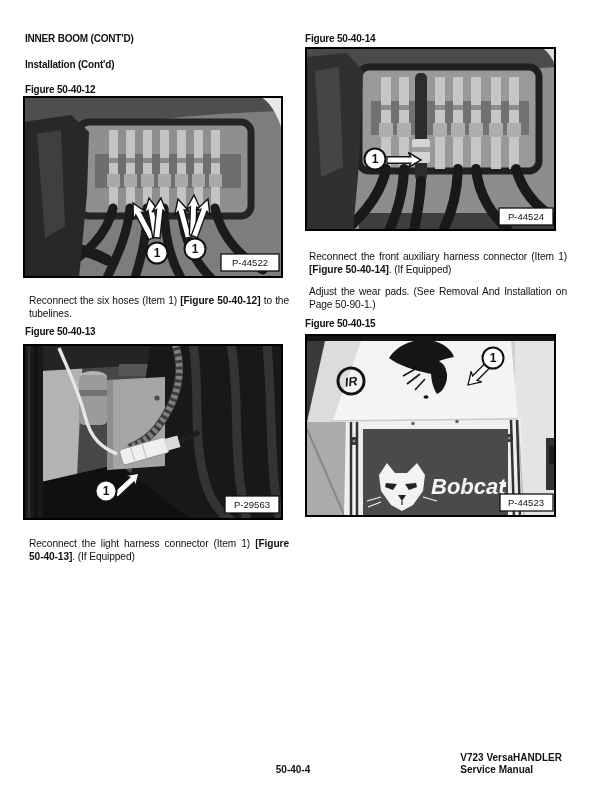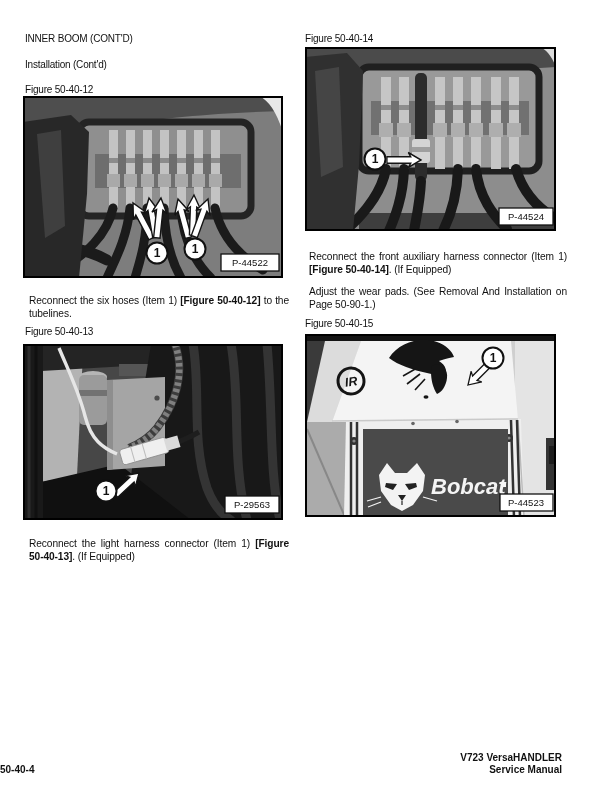--- a/index.html
+++ b/index.html
@@ -1,22 +1,22 @@
 <!DOCTYPE html>
 <html><head>
 <meta charset="utf-8">
 <style>
   html,body{margin:0;padding:0;}
   body{width:612px;height:792px;background:#ffffff;font-family:"Liberation Sans",sans-serif;color:#111;}
   .page{position:relative;width:612px;height:792px;background:#fff;overflow:hidden;}
   .abs{position:absolute;}
-  .h-bold{font-size:10px;font-weight:normal;letter-spacing:-0.2px;white-space:nowrap;}
+  .h-bold{font-size:10px;font-weight:bold;letter-spacing:-0.2px;white-space:nowrap;}
   .body-text{font-size:10.2px;line-height:13px;letter-spacing:-0.1px;text-align:justify;width:260px;margin:4px;}
-  .footer-pn{font-size:10px;font-weight:bold;width:586px;left:0;}
-  .footer-right{font-size:10px;font-weight:bold;text-align:right;line-height:11.5px;}
+  .footer-pn{font-size:10px;font-weight:bold;text-align:center;width:586px;left:0;}
+  .footer-right{font-size:10px;font-weight:bold;line-height:11.5px;}
   .photo{line-height:0;}
   svg{display:block;}
   svg text{font-family:"Liberation Sans",sans-serif;}
   .co-num{font-size:12px;font-weight:bold;fill:#111;text-anchor:middle;}
   .plabel{font-size:9.5px;fill:#111;text-anchor:middle;}
   .decal-text{font-size:22px;font-weight:bold;font-style:italic;fill:#f4f4f4;}
   .ir-text{font-size:12.5px;font-weight:bold;font-style:italic;fill:#141414;text-anchor:middle;}
 </style>
 </head>
 <body>

